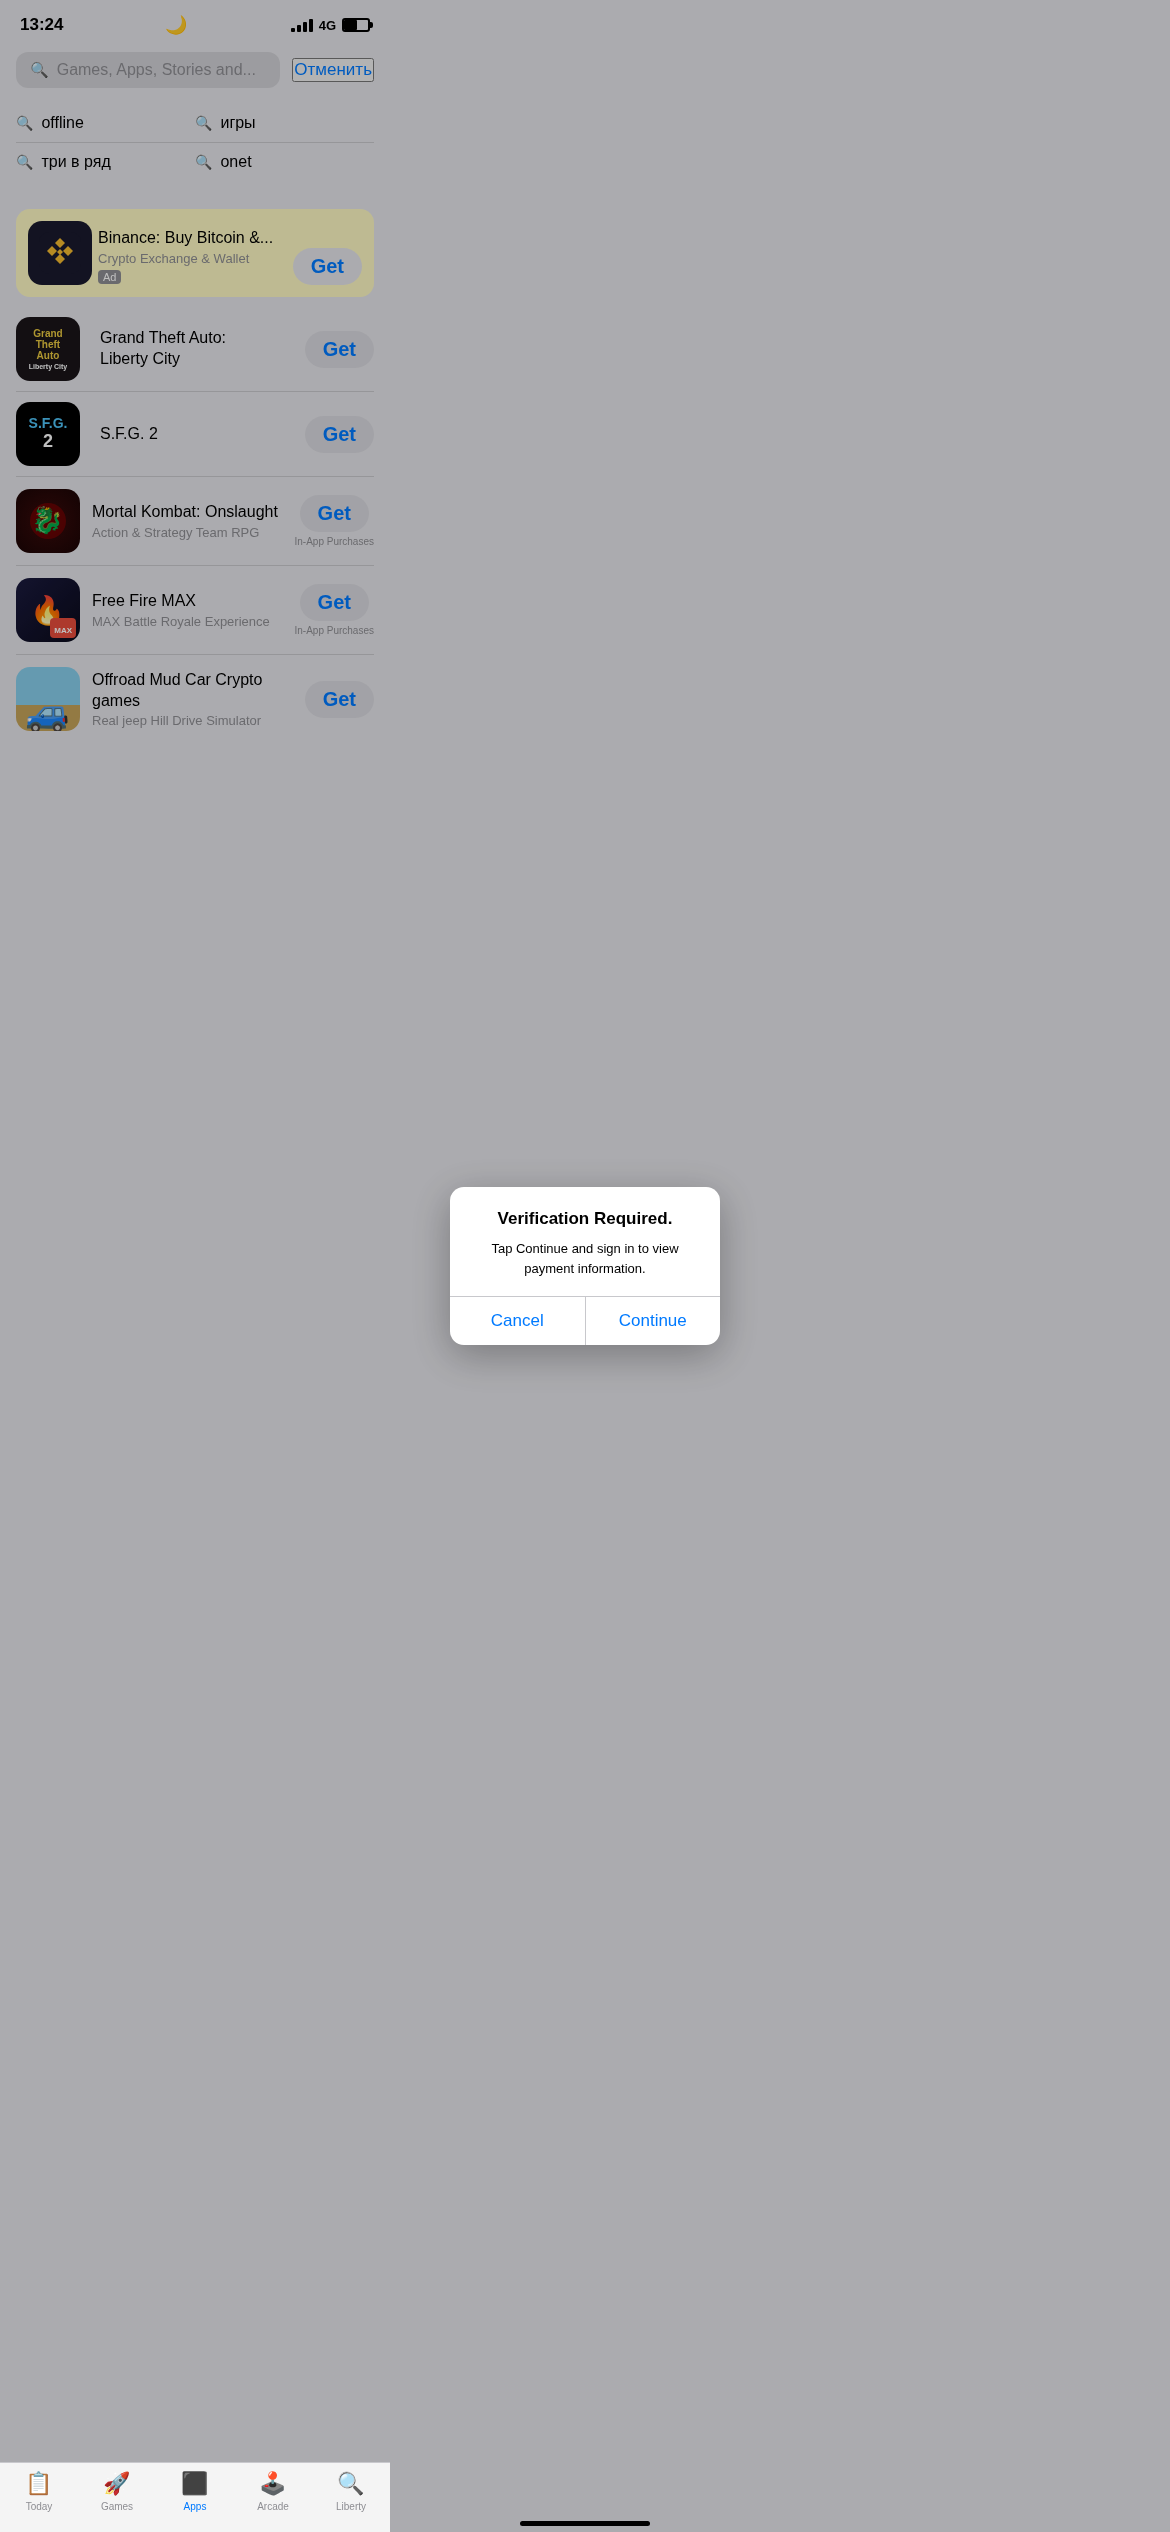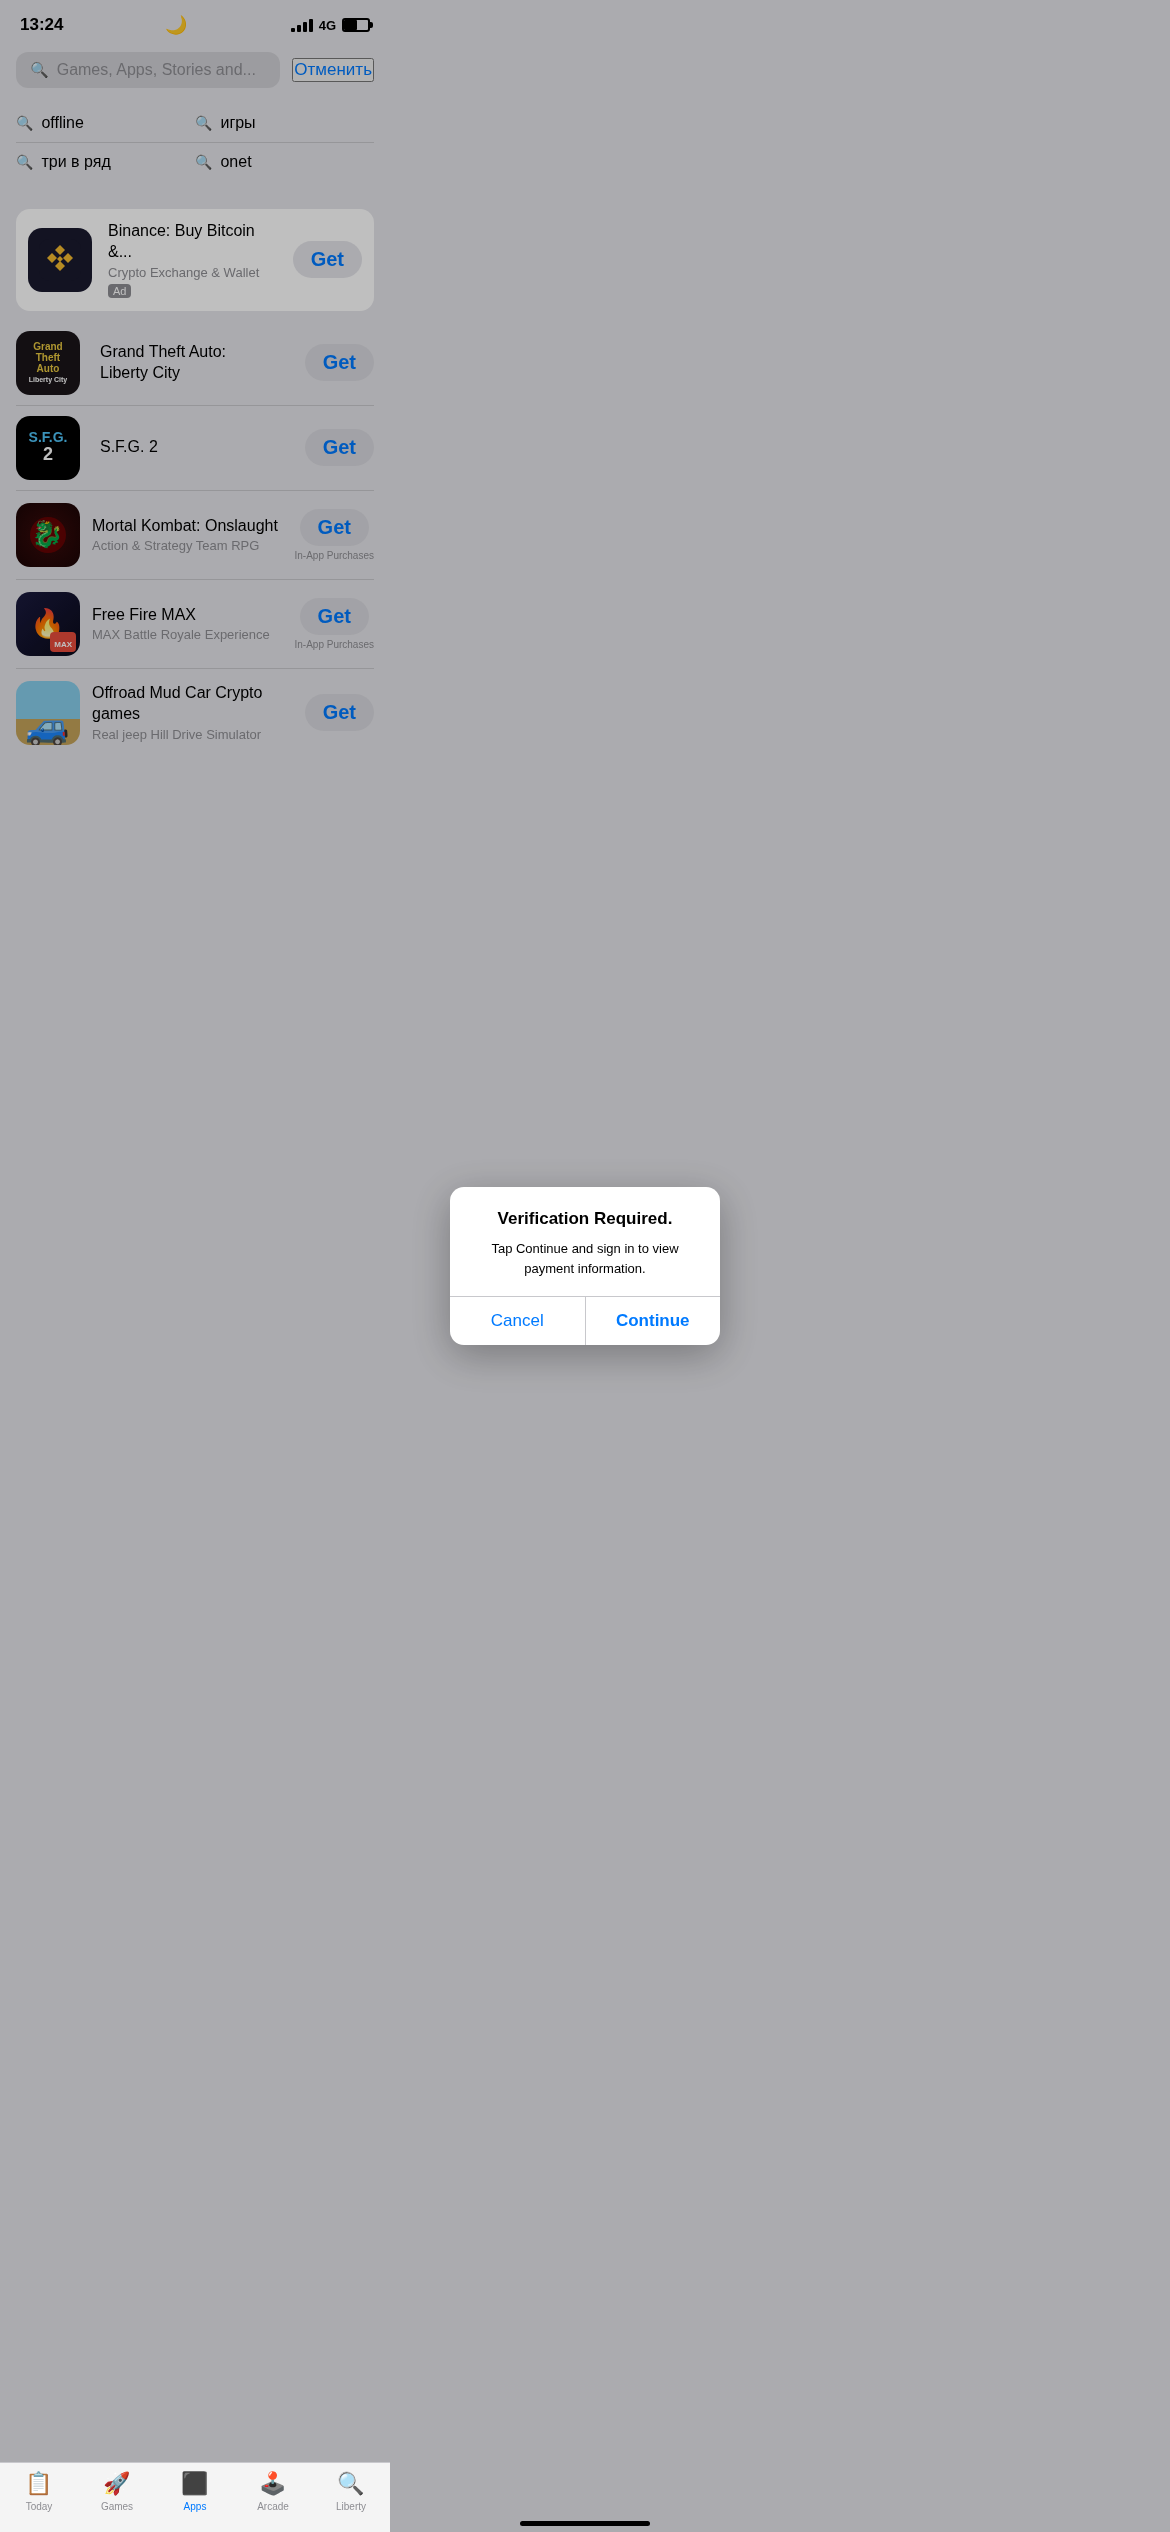--- a/index.html
+++ b/index.html
@@ -140,26 +140,26 @@
     }
     .suggested-title {
       font-size: 22px;
       font-weight: 700;
       color: #000;
       padding: 10px 0 14px 0;
     }
 
     
     .app-item-highlighted {
-      background: #ffffff;
+      background: #fef9c3;
       border-radius: 14px;
       padding: 12px;
       display: flex;
-      align-items: center;
-      gap: 16px;
+      align-items: flex-end;
+      gap: 6px;
       margin-bottom: 10px;
     }
 
     .app-item {
       display: flex;
       align-items: center;
       gap: 12px;
       padding: 12px 0;
       border-bottom: 0.5px solid #c8c8cc;
     }
@@ -297,21 +297,21 @@
 
     .modal-btn:first-child {
       border-right: 0.5px solid #c8c8cc;
     }
 
     .modal-btn-cancel {
       font-weight: 400;
     }
 
     .modal-btn-continue {
-      font-weight: 700;
+      font-weight: 400;
     }
 
     
     .tab-bar {
       position: fixed;
       bottom: 0;
       left: 0;
       right: 0;
       width: 390px;
       background: rgba(248,248,248,0.95);

